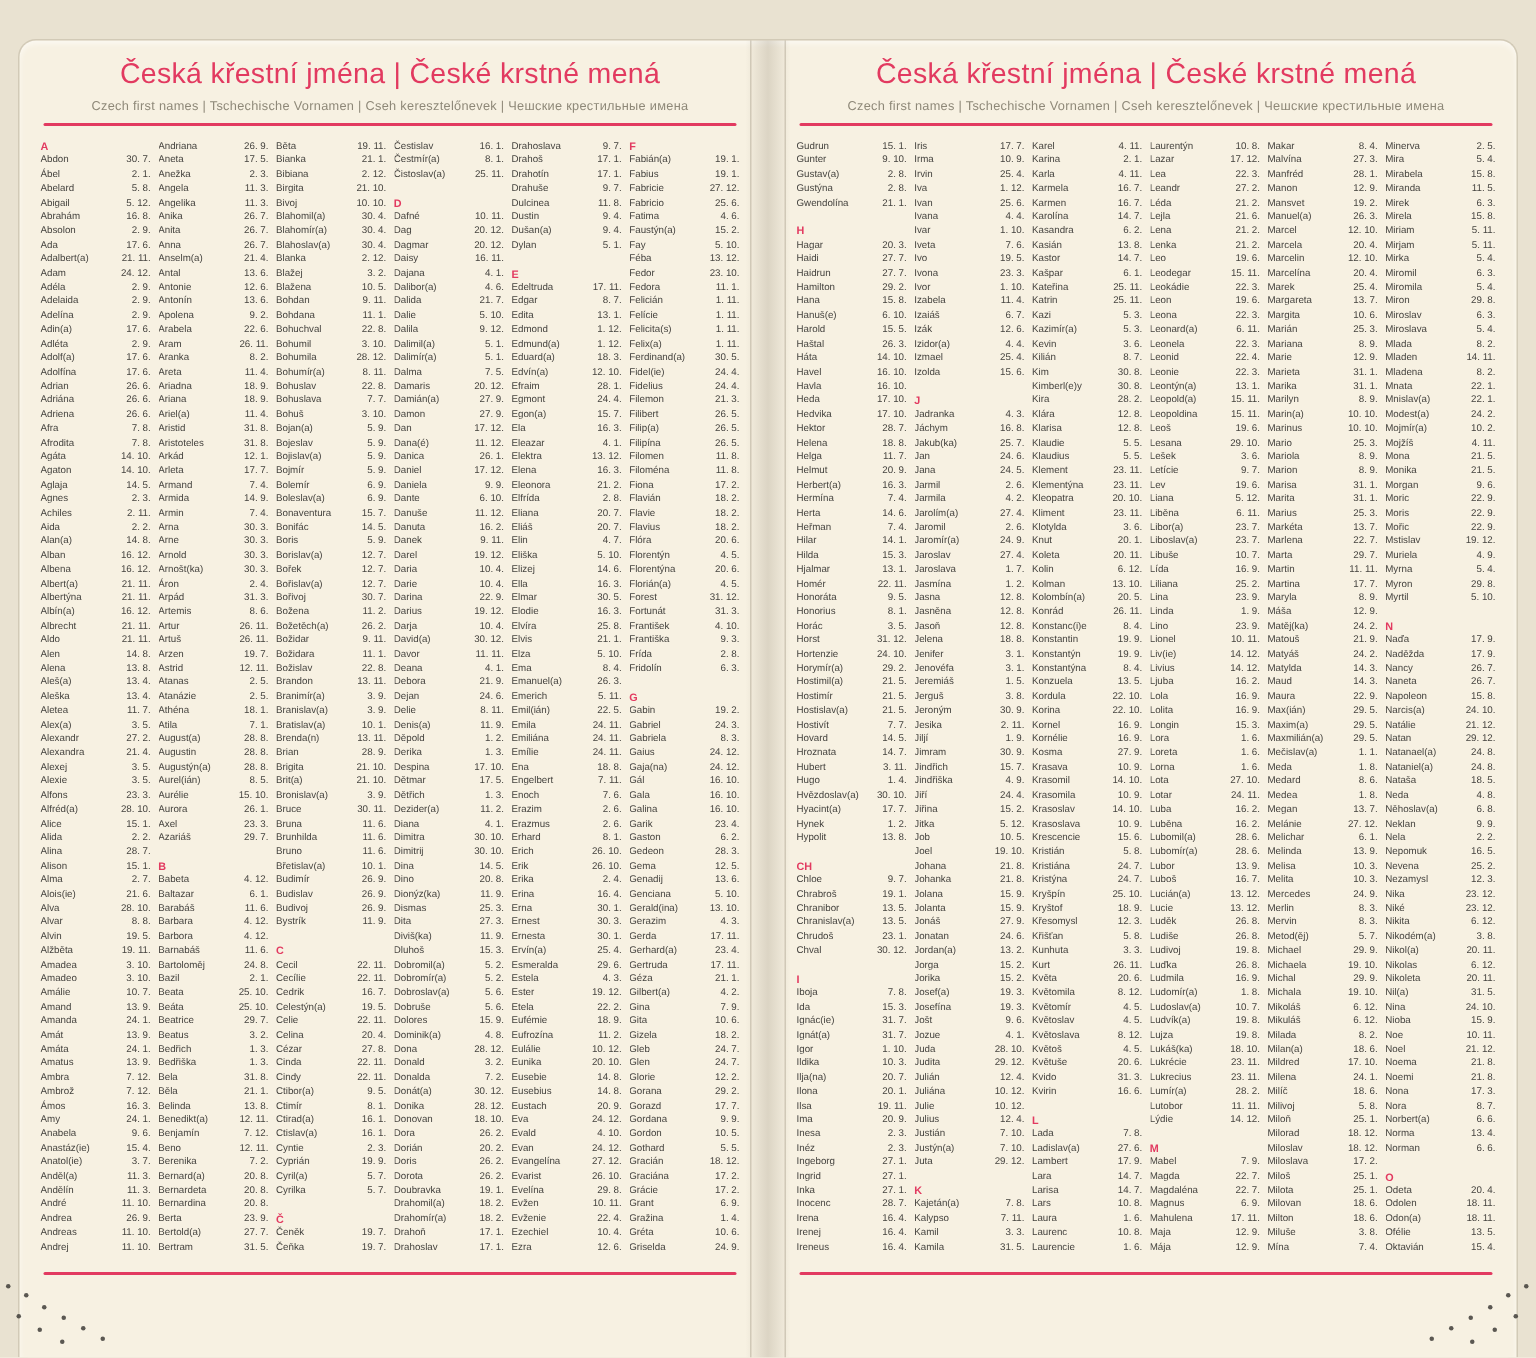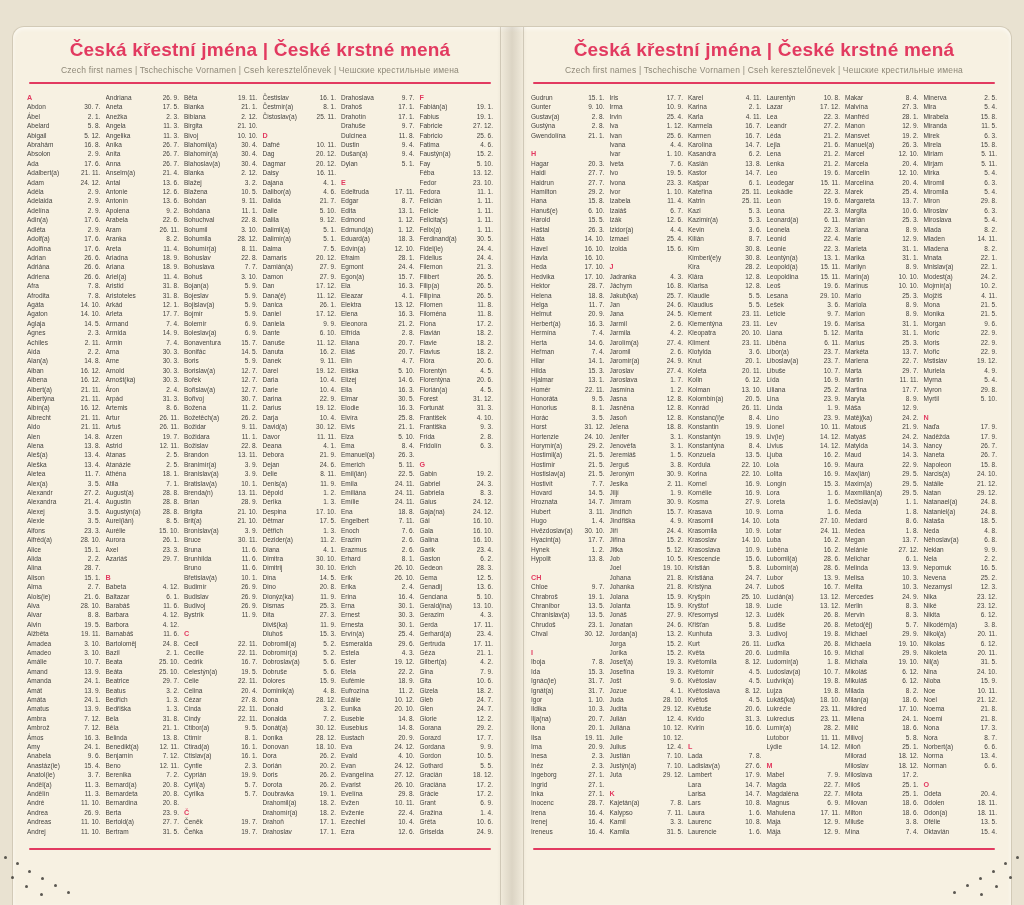--- a/index.html
+++ b/index.html
@@ -20,21 +20,21 @@
     position:absolute;left:50%;top:0;bottom:0;width:30px;transform:translateX(-50%);
     background:linear-gradient(90deg,rgba(110,98,76,0) 0%,rgba(110,98,76,.16) 40%,rgba(110,98,76,.20) 50%,rgba(110,98,76,.16) 60%,rgba(110,98,76,0) 100%);
   }
   .gutter:before,.gutter:after{content:"";position:absolute;top:0;bottom:0;width:1px;background:rgba(110,98,76,.25);}
   .gutter:before{left:3px;} .gutter:after{right:3px;}
   .page{position:absolute;top:0;bottom:0;width:482px;}
   .page.left{left:6px;}
   .page.right{right:6px;}
   .page-header{padding-top:12px;text-align:center;}
   .page-title{
-    font-size:19px;line-height:22px;font-weight:700;letter-spacing:.2px;
+    font-size:19px;line-height:22px;font-weight:400;letter-spacing:.2px;
     color:var(--accent,#e23a60);
   }
   .page-subtitle{
     font-size:8.5px;line-height:10px;margin-top:4px;color:#8e8878;letter-spacing:.2px;
   }
   .rule{height:2px;background:var(--accent,#e23a60);margin:7px 10px 0 10px;border-radius:1px;}
   .bottom-rule{position:absolute;left:10px;right:10px;bottom:55px;height:2px;background:var(--accent,#e23a60);border-radius:1px;}
   .cols{
     margin:9px 8px 0 8px;
     display:grid;grid-template-columns:repeat(6,1fr);column-gap:5px;

